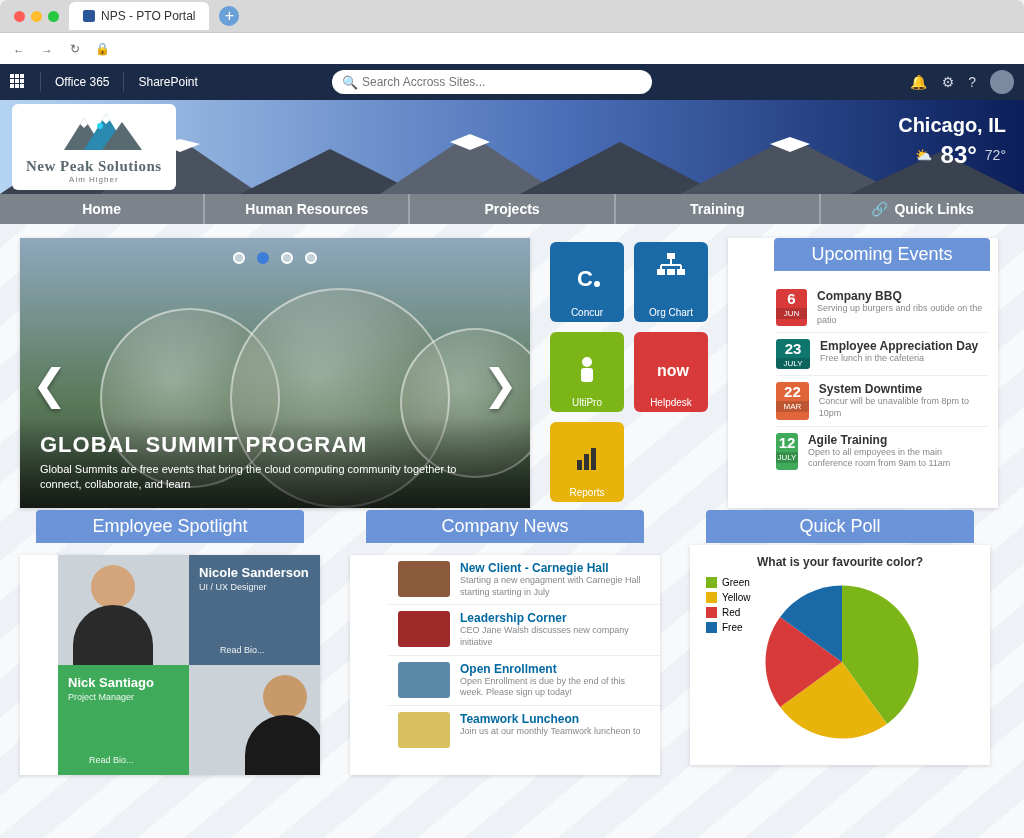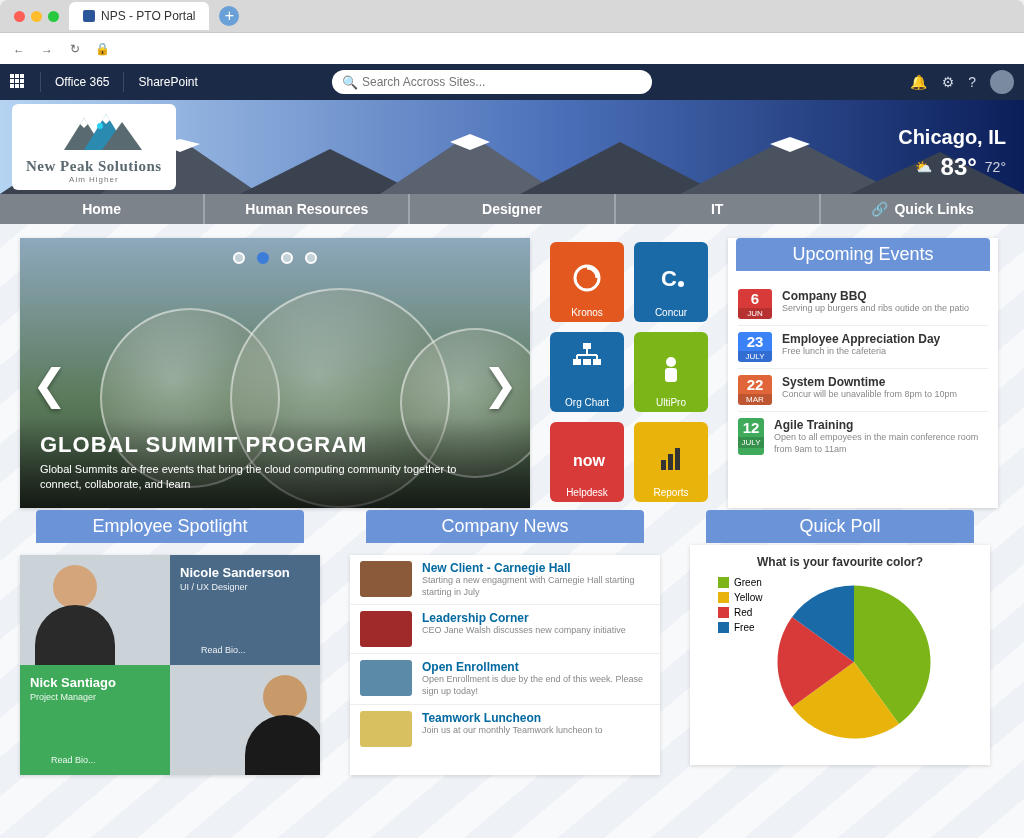--- a/index.html
+++ b/index.html
@@ -32,41 +32,41 @@
 .suite-right .avatar { width:24px;height:24px;border-radius:50%; background:#7a8aa0;}
 
 
 .banner { height:94px; position:relative; overflow:hidden; }
 .banner-sky { position:absolute; inset:0; background:linear-gradient(90deg,#b5d4f2 0%, #4a6fb8 55%, #0b1e59 100%);}
 .mountains { position:absolute; bottom:0; left:0; right:0; height:60px;}
 .mountains svg { width:100%; height:100%; display:block;}
 .logo-wrap { position:absolute; left:12px; top:4px; background:#fff; border-radius:6px; padding:6px 14px 6px 14px; text-align:center;}
 .logo-text { font-size:15px; color:#5b6a71; font-weight:600; letter-spacing:0.5px; font-family:Georgia,serif; white-space:nowrap;}
 .logo-sub { font-size:8px; color:#777; letter-spacing:1px;}
-.weather { position:absolute; right:18px; top:26px; text-align:right; color:#fff;}
+.weather { position:absolute; right:18px; top:14px; text-align:right; color:#fff;}
 .weather .city { font-size:20px; font-weight:600;}
 .weather .temps { font-size:14px; display:flex; align-items:center; gap:8px; justify-content:flex-end; margin-top:4px;}
 .weather .hi { font-size:24px; font-weight:700;}
 .weather .lo { font-size:14px; opacity:0.8;}
 
 
 .main-nav { display:flex; background:#7c838b; height:30px;}
 .main-nav .nav-item { flex:1; text-align:center; color:#fff; font-size:14px; font-weight:600; line-height:30px; border-right:2px solid #a0a6ad; cursor:pointer;}
 .main-nav .nav-item:last-child { border-right:none; }
 .main-nav .quick-links { display:flex; align-items:center; justify-content:center; gap:6px;}
 
 
 .page { position:relative; height:614px; padding:14px 20px; }
 .page-bg { position:absolute; inset:0; background:
   repeating-linear-gradient(-40deg, #f8f9fb, #f8f9fb 30px, #eef1f6 30px, #eef1f6 60px);
 }
 .content { position:relative; display:grid; grid-template-columns: 510px 170px 270px; grid-template-rows: 270px 250px; gap:18px 14px; }
 
 
-.card { background:#fff; box-shadow:0 1px 4px rgba(0,0,0,0.15);}
+.card { background:#fff; box-shadow:0 1px 4px rgba(0,0,0,0.15);padding-left:38px;}
 .hero { position:relative; overflow:hidden; }
 .hero-bg { position:absolute; inset:0; background:linear-gradient(180deg,#8ea8bd 0%, #5a7a5a 60%, #3a4a3a 100%);}
 .dome { position:absolute; border-radius:50%; border:2px solid rgba(255,255,255,0.5); background:radial-gradient(circle at 40% 40%, rgba(255,255,255,0.35), rgba(80,100,70,0.5));}
 .dome.d1 { width:180px;height:180px; left:80px; top:70px;}
 .dome.d2 { width:220px;height:220px; left:210px; top:50px;}
 .dome.d3 { width:150px;height:150px; left:380px; top:90px;}
 .hero-dots { position:absolute; top:14px; left:50%; transform:translateX(-50%); display:flex; gap:12px;}
 .hero-dot { width:12px;height:12px;border-radius:50%; background:rgba(255,255,255,0.5); border:2px solid #fff; cursor:pointer;}
 .hero-dot.active { background:#3b7dd8; border-color:#3b7dd8;}
 .hero-arrow { position:absolute; top:45%; color:#fff; font-size:42px; cursor:pointer; text-shadow:0 2px 4px rgba(0,0,0,0.4);}
@@ -116,21 +116,21 @@
 
 
 .news-list { margin-top:10px; }
 .news-item { display:flex; gap:10px; padding:6px 10px; border-bottom:1px solid #eee;}
 .news-item:last-child { border-bottom:none;}
 .news-thumb { width:52px; height:36px; border-radius:3px; flex-shrink:0;}
 .news-title { font-size:12px; font-weight:600; color:#0369a1;}
 .news-desc { font-size:9px; color:#888; line-height:1.3;}
 
 
-.poll-body { padding:10px 28px; }
+.poll-body { padding:10px 16px; }
 .poll-q { text-align:center; font-size:12px; font-weight:600; color:#333; margin-bottom:8px;}
 .poll-content { display:flex; gap:6px; align-items:flex-start;}
 .poll-legend { font-size:10px; }
 .poll-legend div { display:flex; align-items:center; gap:5px; margin-bottom:4px;}
 .poll-legend .sw { width:11px;height:11px;}
 .pie { width:170px; height:170px; position:relative;}
 .pie svg { width:100%; height:100%;}
 </style>
 </head>
 <body>
@@ -218,22 +218,22 @@
       <span>⛅</span>
       <span class="hi">83°</span>
       <span class="lo">72°</span>
     </div>
   </div>
 </div>
 
 <div class="main-nav">
   <div class="nav-item">Home</div>
   <div class="nav-item">Human Resources</div>
-  <div class="nav-item">Designer</div>
-  <div class="nav-item">IT</div>
+  <div class="nav-item">Projects</div>
+  <div class="nav-item">Training</div>
   <div class="nav-item quick-links">
     <span>🔗</span>
     <span>Quick Links</span>
   </div>
 </div>
 
 <div class="page">
   <div class="page-bg"></div>
   <div class="content">
 
@@ -250,29 +250,20 @@
       </div>
       <div class="hero-arrow left">❮</div>
       <div class="hero-arrow right">❯</div>
       <div class="hero-caption">
         <h2>GLOBAL SUMMIT PROGRAM</h2>
         <p>Global Summits are free events that bring the cloud computing community together to connect, collaborate, and learn</p>
       </div>
     </div>
 
     <div class="tiles" id="tiles">
-        <div class="tile" style="background: rgb(226, 88, 31);">
-          <div class="ticon">
-            <svg viewBox="0 0 36 36">
-              <circle cx="18" cy="18" r="12" fill="none" stroke="#fff" stroke-width="3"></circle>
-              <path d="M18 8 A10 10 0 0 1 28 18" fill="none" stroke="#fff" stroke-width="3"></path>
-            </svg>
-          </div>
-          <span>Kronos</span>
-        </div>
         <div class="tile" style="background: rgb(26, 106, 168);">
           <div class="ticon">
             <svg viewBox="0 0 36 36">
               <text x="8" y="26" font-size="22" fill="#fff" font-weight="bold">C</text>
               <circle cx="28" cy="24" r="3" fill="#fff"></circle>
             </svg>
           </div>
           <span>Concur</span>
         </div>
         <div class="tile" style="background: rgb(26, 106, 168); gap: 24px;">
@@ -326,21 +317,21 @@
             <div class="ev-date" style="background:#d83a3a">
               <div class="day">6</div>
               <div class="mon">JUN</div>
             </div>
             <div class="ev-body">
               <div class="ev-title">Company BBQ</div>
               <div class="ev-desc">Serving up burgers and ribs outide on the patio</div>
             </div>
           </div>
           <div class="event">
-            <div class="ev-date" style="background:#3b82f6">
+            <div class="ev-date" style="background:#0f766e">
               <div class="day">23</div>
               <div class="mon">JULY</div>
             </div>
             <div class="ev-body">
               <div class="ev-title">Employee Appreciation Day</div>
               <div class="ev-desc">Free lunch in the cafeteria</div>
             </div>
           </div>
           <div class="event">
             <div class="ev-date" style="background:#e0663a">

